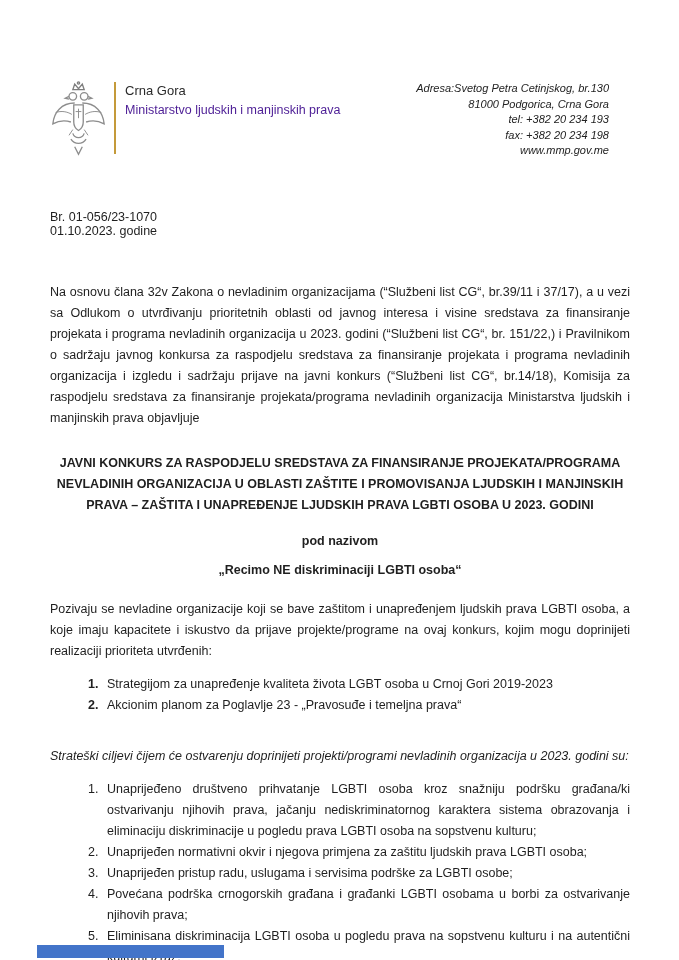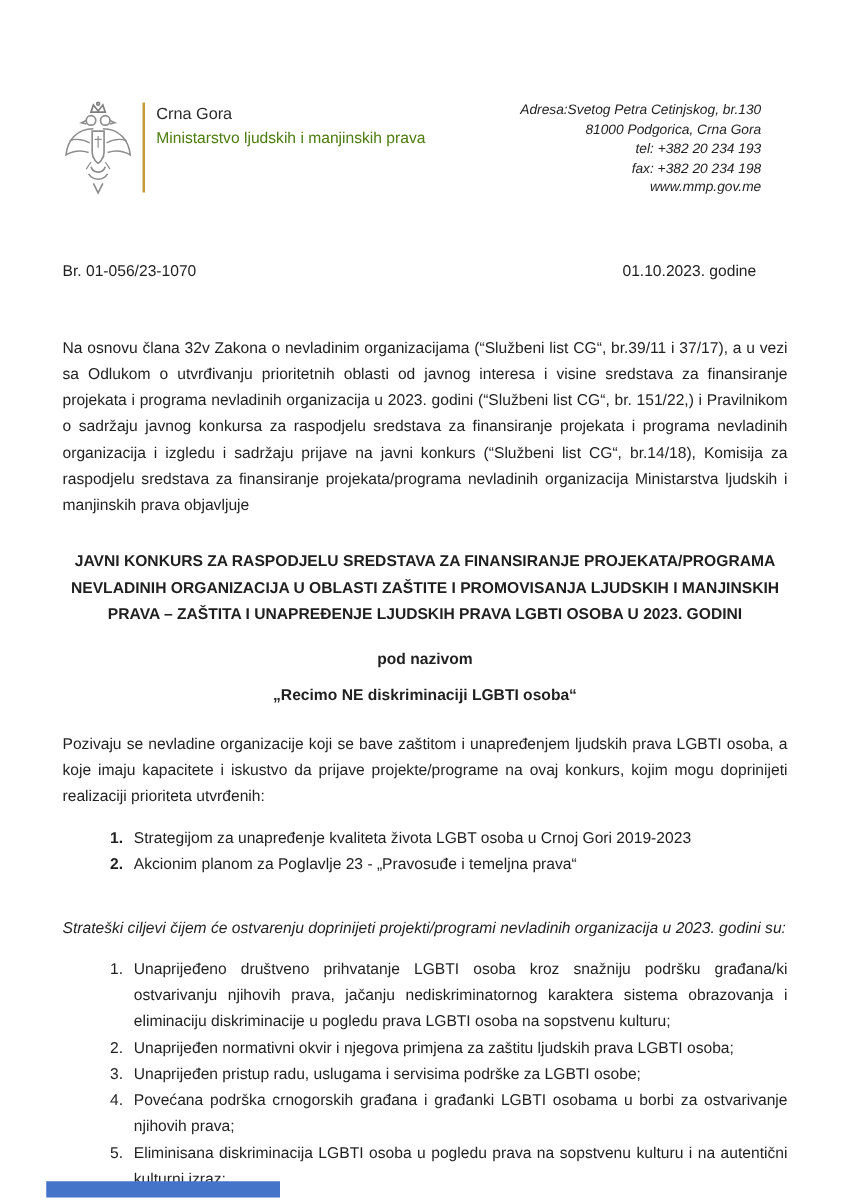--- a/index.html
+++ b/index.html
@@ -13,25 +13,25 @@
   }
   .page{padding:80px 49px 0 50px;}
 
   
   .letterhead{display:flex;justify-content:space-between;align-items:flex-start;height:92px;}
   .lh-left{display:flex;align-items:flex-start;}
   .crest{width:57px;height:84px;flex:0 0 auto;}
   .lh-divider{width:2px;height:72px;background:#C49A3A;margin:2px 9px 0 7px;}
   .lh-names{padding-top:2px;}
   .lh-country{font-size:13px;line-height:18px;color:#2a2a2a;}
-  .lh-ministry{font-size:12.5px;line-height:17px;color:#4d7c0f;margin-top:2px;}
+  .lh-ministry{font-size:12.5px;line-height:17px;color:#4c1d95;margin-top:2px;}
   .lh-right{text-align:right;font-size:11px;line-height:15.5px;color:#222;padding-right:21px;padding-top:1px;font-style:italic;}
 
   
-  .ref-row{display:flex;justify-content:space-between;margin-top:38px;font-size:12.5px;}
+  .ref-row{display:flex;justify-content:space-between;margin-top:38px;font-size:12.5px;flex-direction:column;}
   .ref-date{padding-right:25px;}
 
   
   .para{margin-top:44px;font-size:12.5px;line-height:21px;text-align:justify;}
   .title{margin-top:24px;font-size:12.5px;line-height:21px;font-weight:bold;text-align:center;}
   .sub-label{margin-top:18px;font-size:12.5px;font-weight:bold;text-align:center;}
   .sub-name{margin-top:15px;font-size:12.5px;font-weight:bold;text-align:center;}
   .para2{margin-top:22px;font-size:12.5px;line-height:21px;text-align:justify;}
 
   .olist{margin-top:12px;}

